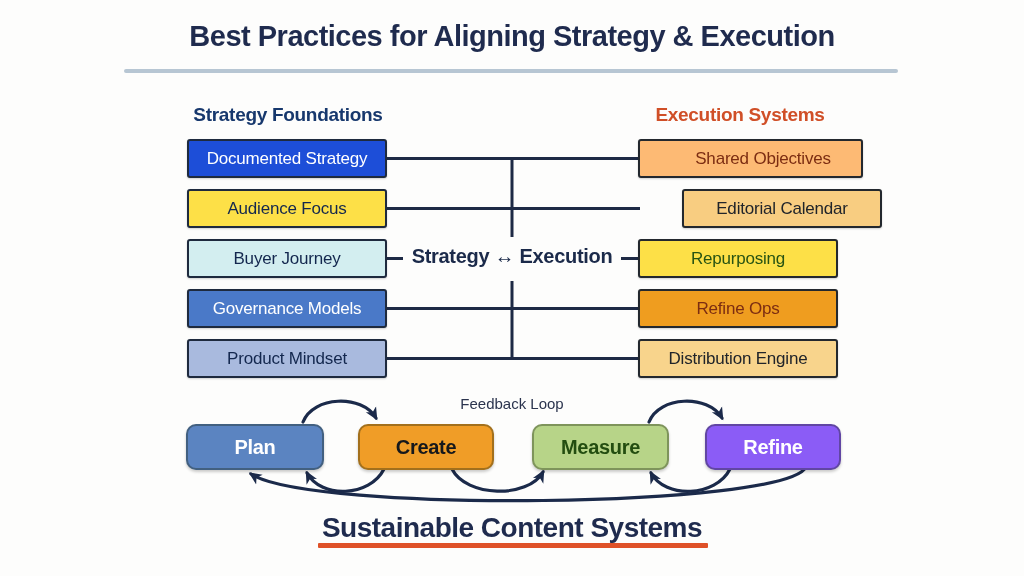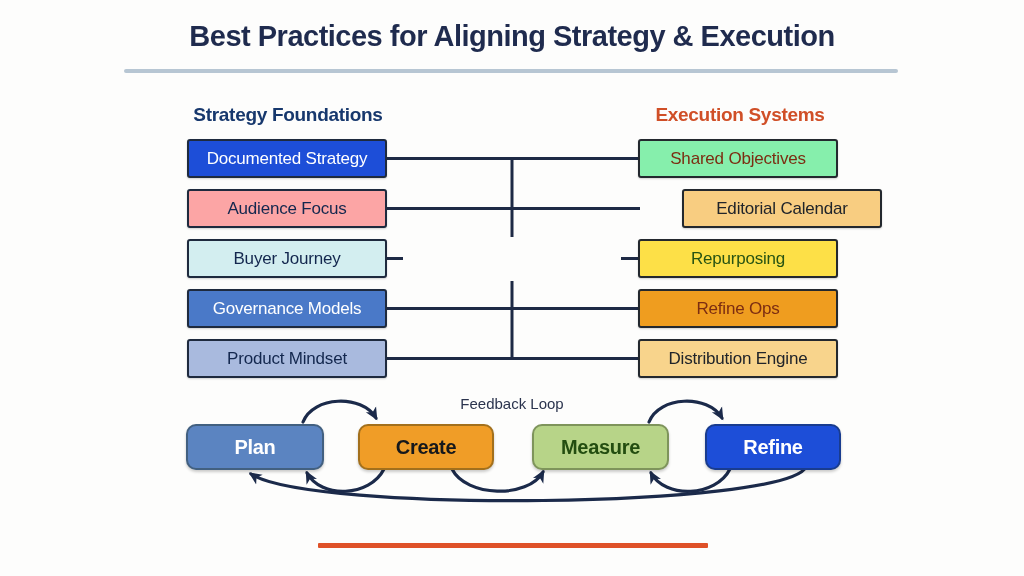--- a/index.html
+++ b/index.html
@@ -117,39 +117,41 @@
       <path d="M 384 469 C 370 497, 321 499, 307 473" marker-end="url(#arr)"></path>
       <path d="M 452 469 C 466 497, 528 499, 543 472" marker-end="url(#arr)"></path>
       <path d="M 649 422 C 659 396, 708 394, 722 418" marker-end="url(#arr)"></path>
       <path d="M 730 469 C 716 497, 665 499, 651 473" marker-end="url(#arr)"></path>
       <path d="M 806 467 C 786 508, 310 513, 251 474" marker-end="url(#arr)"></path>
     </g>
   </svg>
 
   <div class="col-left">
     <div class="box row0" style="background: #1d4ed8; color: rgb(255, 255, 255);">Documented Strategy</div>
-    <div class="box row1" style="background: #fca5a5; color: rgb(19, 39, 78);">Audience Focus</div>
+    <div class="box row1" style="background: #fde047; color: rgb(19, 39, 78);">Audience Focus</div>
     <div class="box row2" style="background: rgb(211, 238, 240); color: rgb(19, 39, 78);">Buyer Journey</div>
     <div class="box row3" style="background: rgb(74, 121, 200); color: rgb(255, 255, 255);">Governance Models</div>
     <div class="box row4" style="background: rgb(169, 186, 222); color: rgb(19, 39, 78);">Product Mindset</div>
   </div>
 
   <div class="col-right">
-    <div class="box row0" style="background: #86efac; color: rgb(124, 45, 18);">Shared Objectives</div>
+    <div class="box row0" style="background: #fdba74; color: rgb(124, 45, 18); padding-left: 25px;">Shared Objectives</div>
     <div class="box row1" style="background: rgb(248, 205, 129); color: rgb(32, 36, 42); margin-left: 44px;">Editorial Calendar</div>
     <div class="box row2" style="background: #fde047; color: rgb(39, 83, 19);">Repurposing</div>
     <div class="box row3" style="background: rgb(239, 157, 31); color: rgb(124, 45, 18);">Refine Ops</div>
     <div class="box row4" style="background: rgb(248, 212, 140); color: rgb(32, 36, 42);">Distribution Engine</div>
   </div>
 
+  <div class="center-label">Strategy ↔ Execution</div>
 
   <div class="feedback-label">Feedback Loop</div>
 
   <div>
     <div class="stagebox stage0" style="background: rgb(91, 132, 193); color: rgb(255, 255, 255);">Plan</div>
     <div class="stagebox stage1" style="background: rgb(240, 157, 39); color: rgb(21, 24, 28);">Create</div>
     <div class="stagebox stage2" style="background: rgb(183, 212, 136); color: rgb(35, 77, 16);">Measure</div>
-    <div class="stagebox stage3" style="background: #1d4ed8; color: rgb(255, 255, 255);">Refine</div>
+    <div class="stagebox stage3" style="background: #8b5cf6; color: rgb(255, 255, 255);">Refine</div>
   </div>
 
+  <div class="footer-title">Sustainable Content Systems</div>
   <div class="footer-underline" style="background: rgb(223, 81, 40);"></div>
 
 </div>
 
 </body></html>

